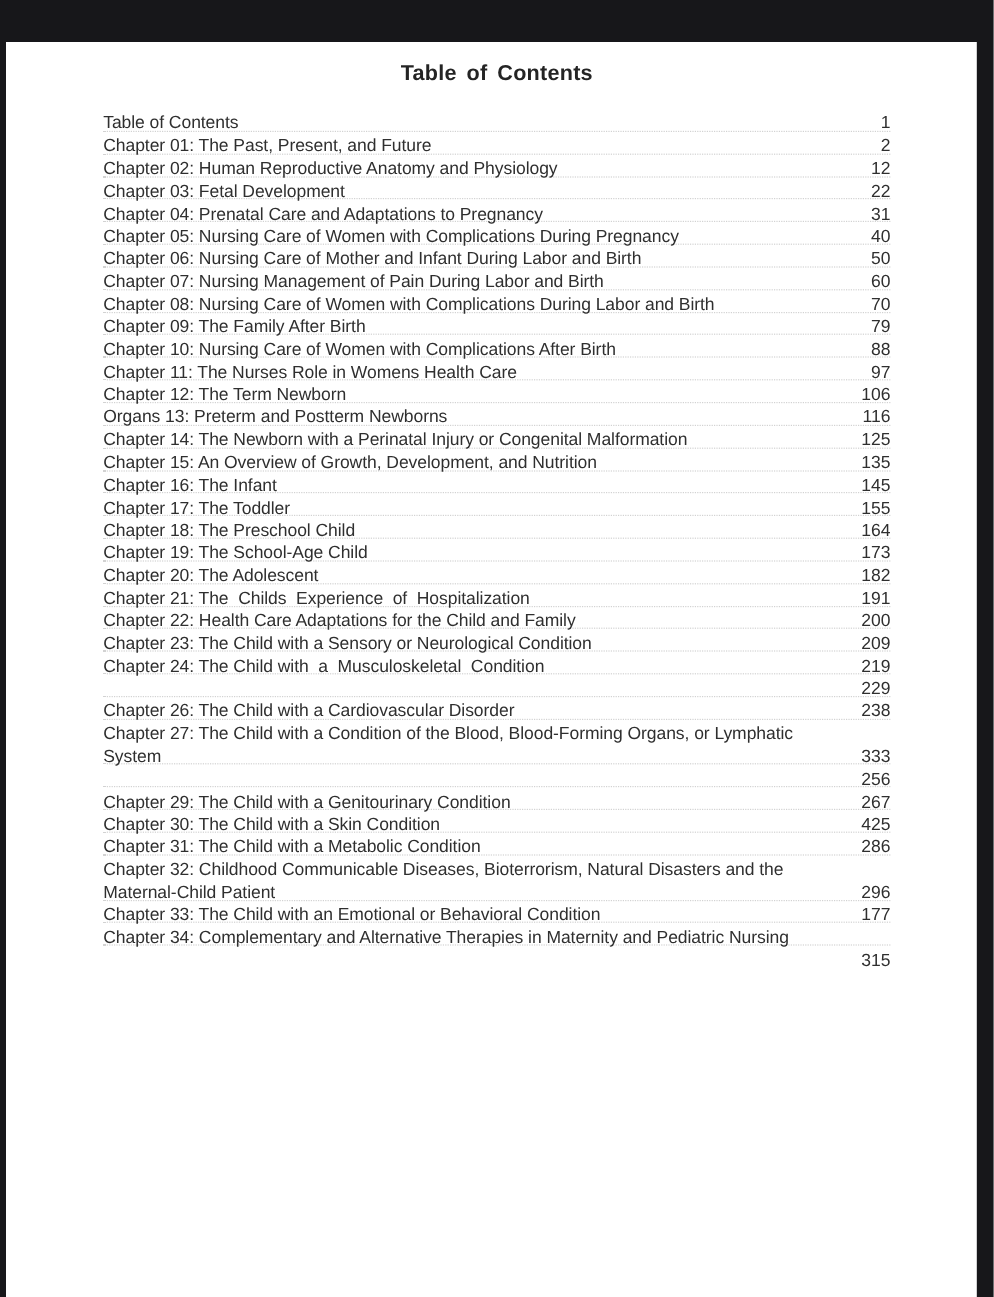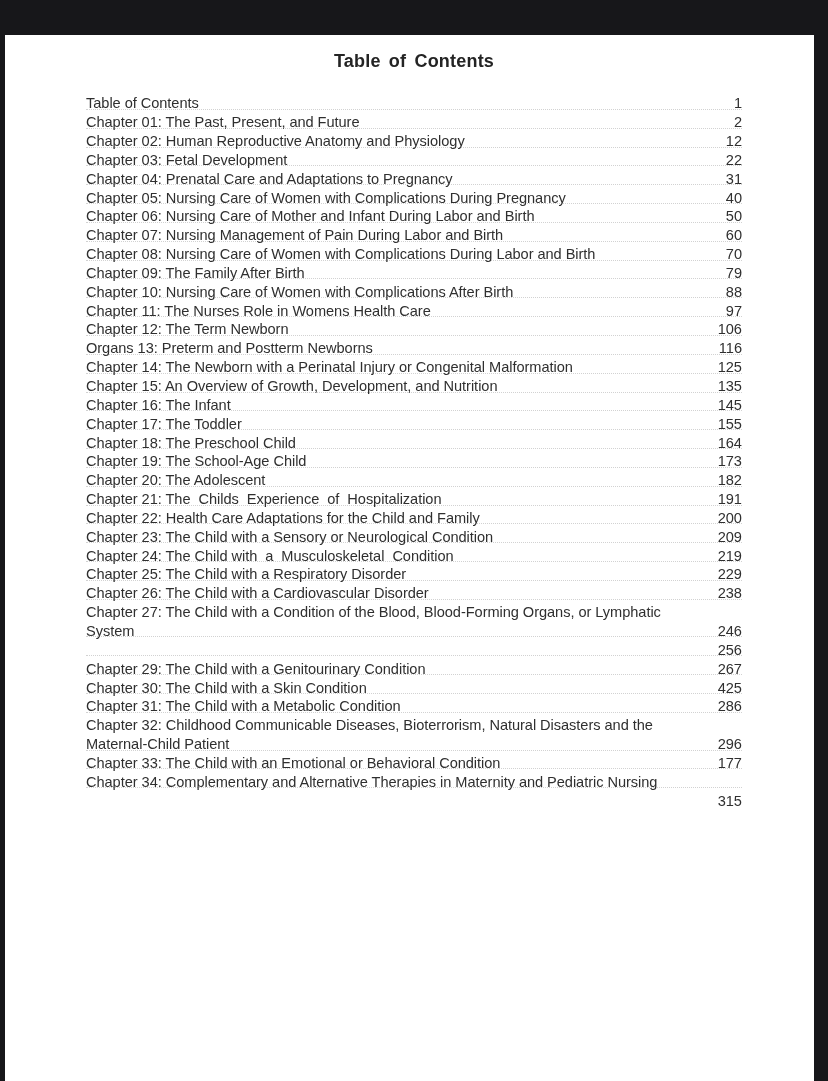--- a/index.html
+++ b/index.html
@@ -196,35 +196,34 @@
         <span class="toc-text">Chapter 23: The Child with a Sensory or Neurological Condition</span>
         <span class="toc-page">209</span>
       </div>
       <div class="toc-line">
         <span class="toc-rule"></span>
         <span class="toc-text">Chapter 24: The Child with  a  Musculoskeletal  Condition</span>
         <span class="toc-page">219</span>
       </div>
       <div class="toc-line">
         <span class="toc-rule"></span>
-        <span class="toc-text">Chapter 25: The Child with a Respiratory Disorder</span>
         <span class="toc-page">229</span>
       </div>
       <div class="toc-line">
         <span class="toc-rule"></span>
         <span class="toc-text">Chapter 26: The Child with a Cardiovascular Disorder</span>
         <span class="toc-page">238</span>
       </div>
       <div class="toc-line">
         <span class="toc-text">Chapter 27: The Child with a Condition of the Blood, Blood-Forming Organs, or Lymphatic</span>
       </div>
       <div class="toc-line">
         <span class="toc-rule"></span>
         <span class="toc-text">System</span>
-        <span class="toc-page">246</span>
+        <span class="toc-page">333</span>
       </div>
       <div class="toc-line">
         <span class="toc-rule"></span>
         <span class="toc-page">256</span>
       </div>
       <div class="toc-line">
         <span class="toc-rule"></span>
         <span class="toc-text">Chapter 29: The Child with a Genitourinary Condition</span>
         <span class="toc-page">267</span>
       </div>

